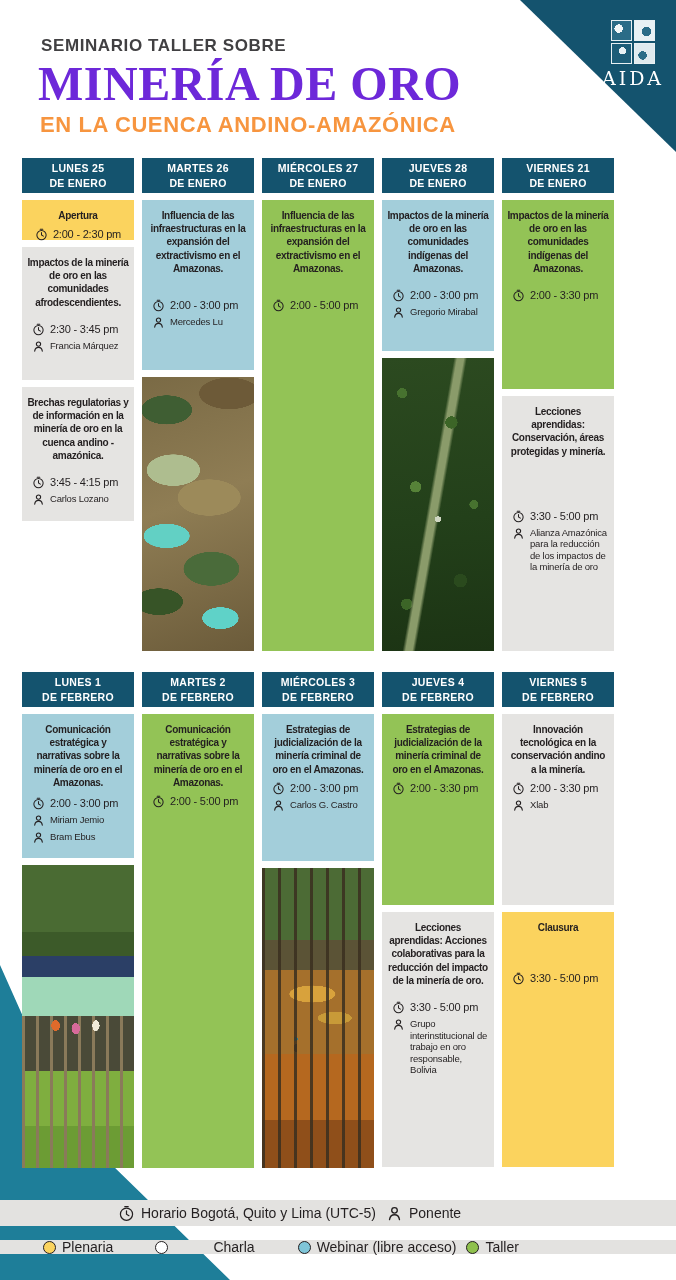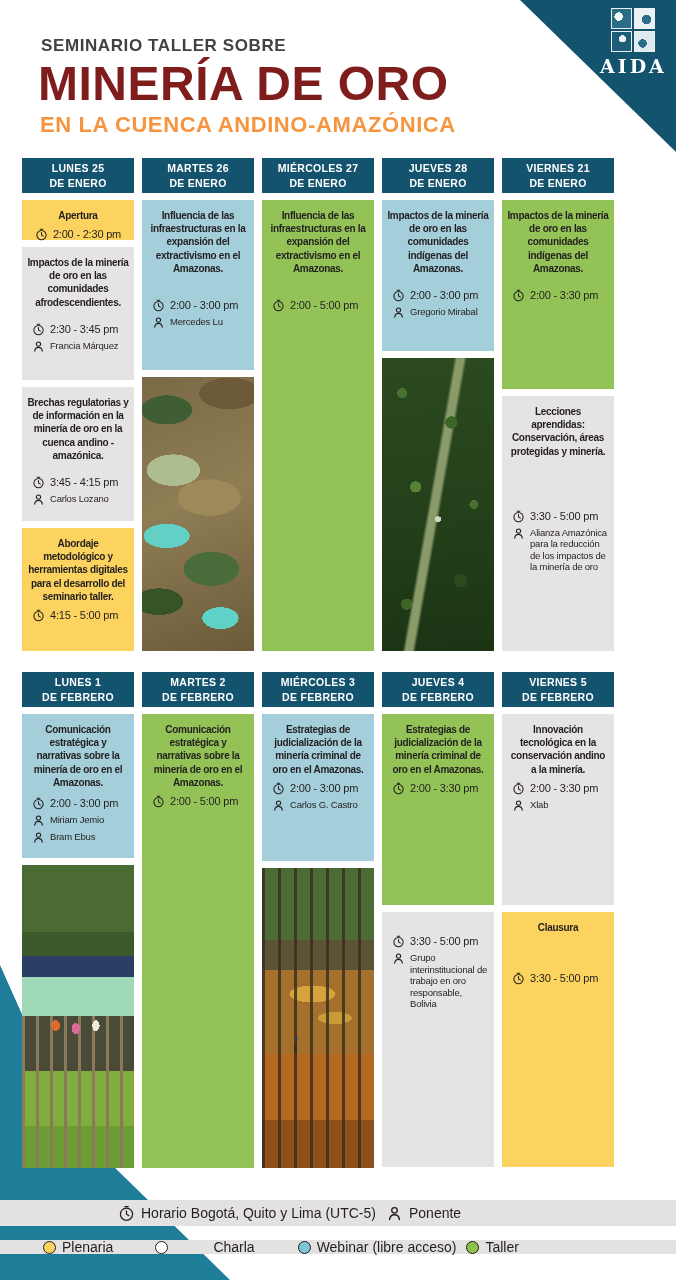--- a/index.html
+++ b/index.html
@@ -3,28 +3,28 @@
 <meta charset="utf-8">
 <style>
   html,body{margin:0;padding:0;background:#fff;}
   .page{position:relative;width:676px;height:1280px;background:#ffffff;overflow:hidden;
         font-family:"Liberation Sans",sans-serif;color:#231f20;}
 
   
   .kicker{position:absolute;left:41px;top:36px;font-size:17px;font-weight:bold;
           color:#414042;letter-spacing:.6px;}
   .big-title{position:absolute;left:38px;top:56px;font-size:48px;font-weight:bold;
-          color:#7f1d1d;letter-spacing:.5px;}
+          color:#6d28d9;letter-spacing:.5px;font-family:Liberation Serif, serif;}
   .sub-title{position:absolute;left:40px;top:112px;font-size:22px;font-weight:bold;
           color:#f7953f;letter-spacing:.6px;}
 
   
   .corner-tri{position:absolute;left:0;top:0;width:676px;height:160px;
       clip-path:polygon(520px 0,676px 0,676px 152px);background:#14536e;}
-  .aida{position:absolute;right:10px;top:8px;width:66px;text-align:center;font-weight:bold;}
+  .aida{position:absolute;right:10px;top:20px;width:66px;text-align:center;}
   .aida-tiles{display:grid;grid-template-columns:21px 21px;grid-auto-rows:21px;gap:2px;
       justify-content:center;}
   .aida-tiles span{display:block;border:1px solid #e8f0f3;box-sizing:border-box;}
   .t1{background:radial-gradient(circle 7px at 35% 40%, #f2f7f8 0 60%, transparent 61%),#2b6c87;}
   .t2{background:radial-gradient(circle 8px at 60% 55%, #2b6c87 0 60%, transparent 61%),#e9f1f4;}
   .t3{background:radial-gradient(circle 6px at 55% 35%, #e9f1f4 0 60%, transparent 61%),#1d5d78;}
   .t4{background:radial-gradient(circle 7px at 40% 60%, #2b6c87 0 60%, transparent 61%),#dfeaee;}
   .aida-text{margin-top:3px;font-family:"DejaVu Serif",serif;color:#ffffff;
       font-size:19px;letter-spacing:3px;}
 
@@ -198,32 +198,20 @@
             </div>
           <div class="meta-row">
               <svg viewBox="0 0 14 14">
                 <circle cx="7" cy="4.4" r="2.3" fill="none" stroke="#231f20" stroke-width="1.2"></circle>
                 <path d="M2.9 12c.4-2.6 2-4 4.1-4s3.7 1.4 4.1 4" fill="none" stroke="#231f20" stroke-width="1.2" stroke-linecap="round"></path>
               </svg>
           <span class="speaker-text">Carlos Lozano</span>
             </div>
         </div>
       </div>
-      <div class="cell plenaria" style="height:123px">
-        <div class="cell-title">Abordaje metodológico y herramientas digitales para el desarrollo del seminario taller.</div>
-        <div class="meta meta-sm">
-          <div class="meta-row">
-              <svg viewBox="0 0 14 14">
-                <circle cx="7" cy="7.6" r="5" fill="none" stroke="#231f20" stroke-width="1.1"></circle>
-                <path d="M7 4.8V7.6l2 1.2M5.6 1.4h2.8" fill="none" stroke="#231f20" stroke-width="1.1" stroke-linecap="round"></path>
-              </svg>
-          <span class="time-text">4:15 - 5:00 pm</span>
-            </div>
-        </div>
-      </div>
     </div>
 
     <div class="day">
       <div class="day-header">
         <span>MARTES 26</span>
         <span>DE ENERO</span>
       </div>
       <div class="cell webinar" style="height:170px">
         <div class="cell-title">Influencia de las infraestructuras en la expansión del extractivismo en el Amazonas.</div>
         <div class="meta" style="margin-top:24px">
@@ -424,20 +412,21 @@
           <div class="meta-row">
               <svg viewBox="0 0 14 14">
                 <circle cx="7" cy="7.6" r="5" fill="none" stroke="#231f20" stroke-width="1.1"></circle>
                 <path d="M7 4.8V7.6l2 1.2M5.6 1.4h2.8" fill="none" stroke="#231f20" stroke-width="1.1" stroke-linecap="round"></path>
               </svg>
           <span class="time-text">2:00 - 3:30 pm</span>
             </div>
         </div>
       </div>
       <div class="cell charla" style="height:255px">
+        <div class="cell-title">Lecciones aprendidas: Acciones colaborativas para la reducción del impacto de la minería de oro.</div>
         <div class="meta">
           <div class="meta-row">
               <svg viewBox="0 0 14 14">
                 <circle cx="7" cy="7.6" r="5" fill="none" stroke="#231f20" stroke-width="1.1"></circle>
                 <path d="M7 4.8V7.6l2 1.2M5.6 1.4h2.8" fill="none" stroke="#231f20" stroke-width="1.1" stroke-linecap="round"></path>
               </svg>
           <span class="time-text">3:30 - 5:00 pm</span>
             </div>
           <div class="meta-row">
               <svg viewBox="0 0 14 14">

